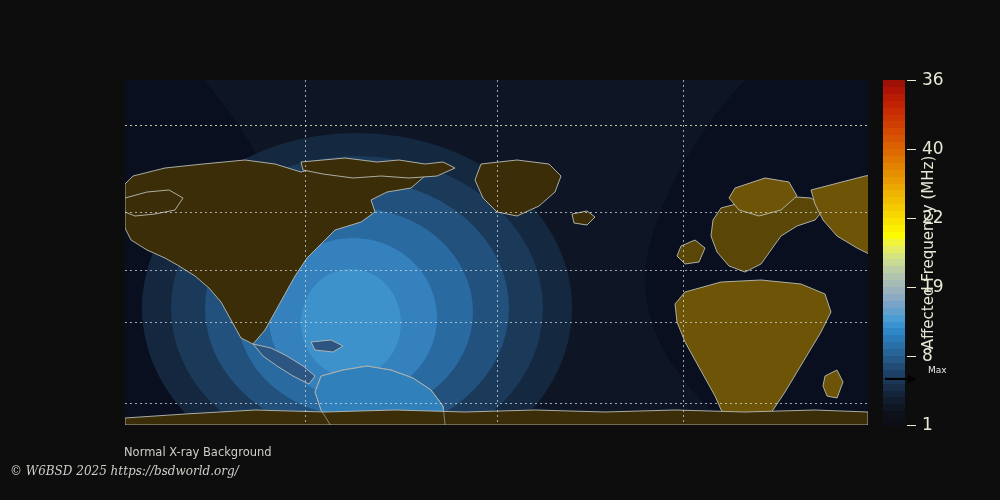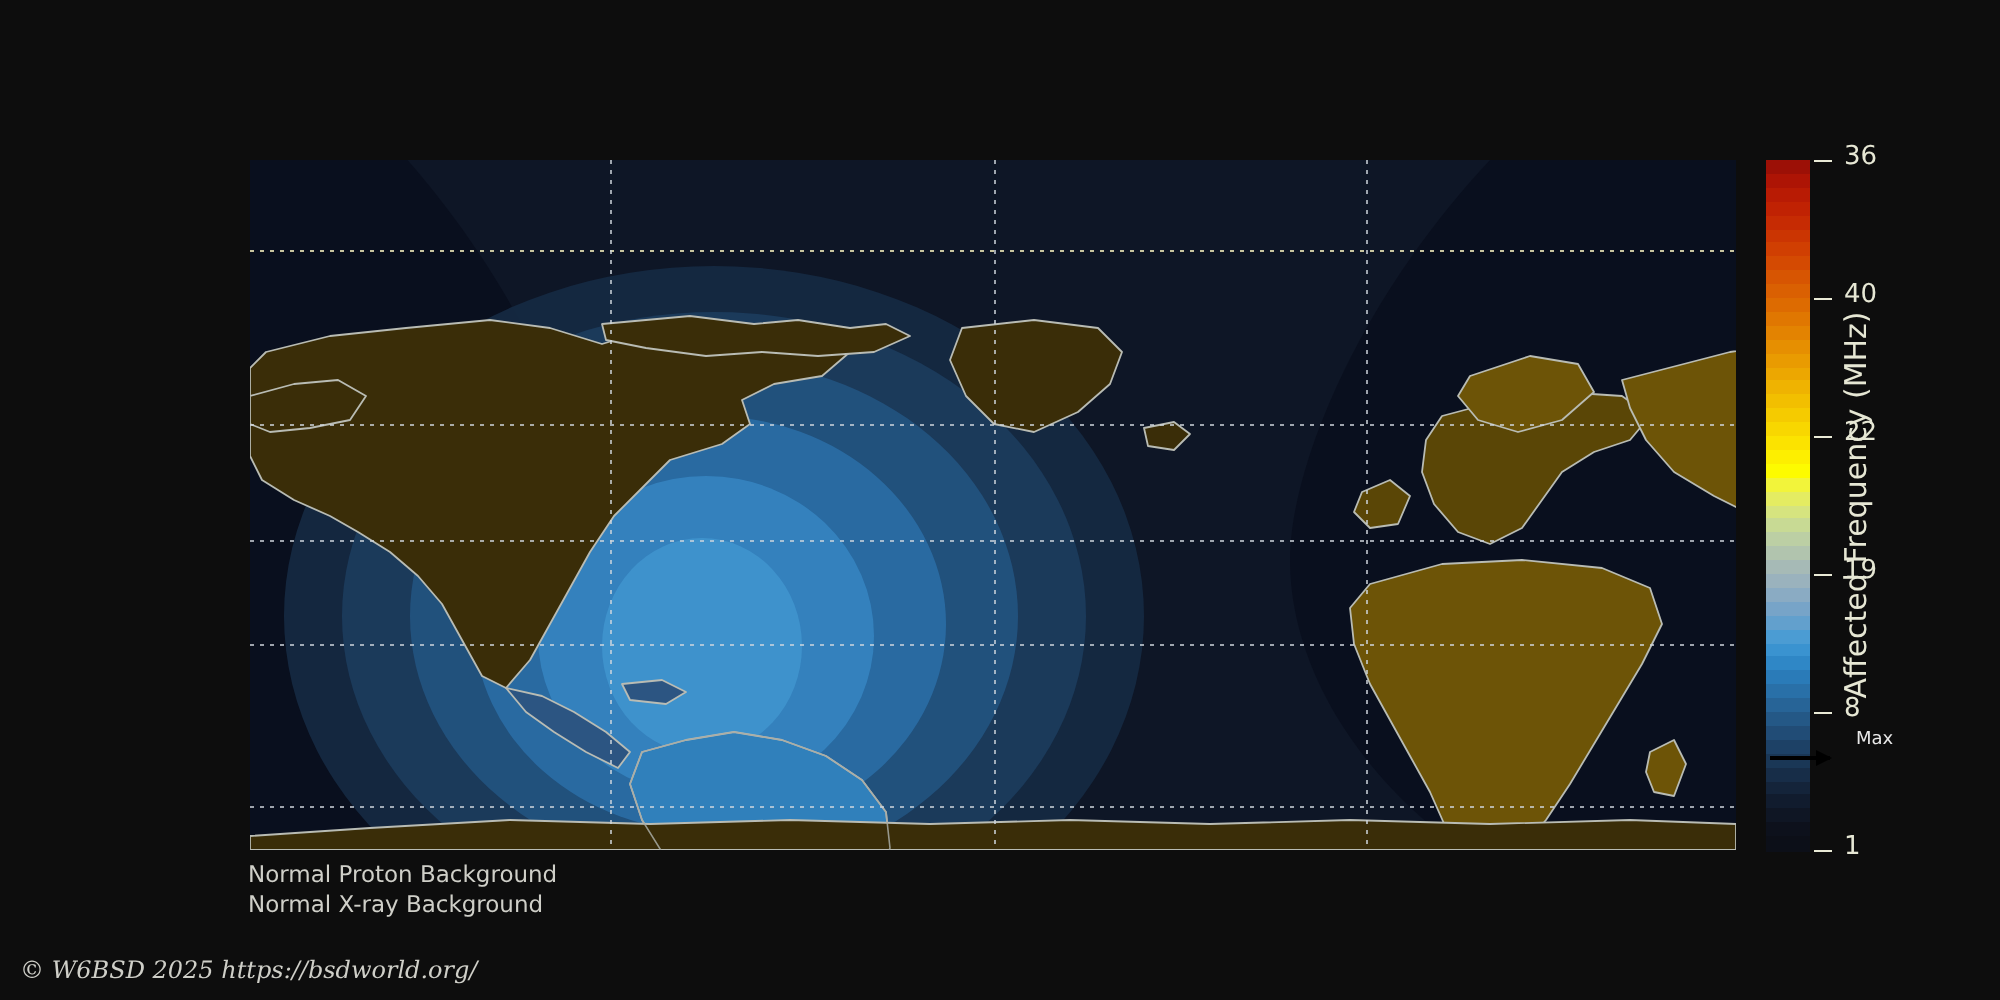--- a/index.html
+++ b/index.html
@@ -37,38 +37,38 @@
     background-size:1px 5px;opacity:.75;}
   .grid-h.eq{background-image:linear-gradient(to right,#d6cf9a 0 2px,transparent 2px 5px);}
 
   
   .cbar-wrap{position:absolute;left:883px;top:80px;width:22px;height:345px;}
   .cbar{position:absolute;inset:0;}
   .cbar-band{position:absolute;left:0;width:22px;}
   .cb-ticks{position:absolute;left:883px;top:80px;width:120px;height:345px;}
   .cb-tick{position:absolute;left:24px;width:90px;height:1px;}
   .cb-tick i{position:absolute;left:0;top:0;width:9px;height:1px;background:#e9ead6;display:block;}
-  .cb-tick span{position:absolute;left:15px;top:-9px;color:#e6e7d4;font-size:13px;line-height:16px;}
+  .cb-tick span{position:absolute;left:15px;top:-9px;color:#e6e7d4;font-size:17px;line-height:16px;}
   .cb-label{
     position:absolute;left:916px;top:80px;height:345px;width:345px;
     transform-origin:0 0;transform:rotate(-90deg) translate(-345px,0);
     color:#e6e7d4;font-size:15px;text-align:center;line-height:24px;
   }
   .maxmark{position:absolute;left:885px;top:366px;width:36px;height:22px;}
   .maxmark .mx{color:#e8e8e8;font-size:9px;line-height:9px;position:absolute;left:1px;top:0;padding-left:42px;}
   .maxmark .arw{position:absolute;left:0;top:12px;width:30px;height:2px;background:#000;}
   .maxmark .arw:after{content:"";position:absolute;right:-1px;top:-3px;
     border-left:8px solid #000;border-top:4px solid transparent;border-bottom:4px solid transparent;}
 
   
   .note{position:absolute;color:#cfcfc8;font-size:11.5px;line-height:15px;}
   .note-proton{left:124px;top:430px;}
   .note-xray{left:124px;top:445px;}
   .stamp{position:absolute;left:722px;top:434px;color:#cfcfc8;font-size:11.5px;}
-  .footer{position:absolute;left:10px;top:478px;color:#cfcfc8;font-size:12px;
+  .footer{position:absolute;left:10px;top:464px;color:#cfcfc8;font-size:12px;
     font-style:italic;font-family:"DejaVu Serif","Liberation Serif",serif;}
 </style>
 </head>
 <body>
 
 <div id="root">
 
 
   <div class="map-wrap">
     <svg class="map-svg" viewBox="0 0 743 345" preserveAspectRatio="none">
@@ -284,17 +284,16 @@
         <span>1</span>
       </div>
     </div>
   <div class="cb-label">Affected Frequency (MHz)</div>
 
   <div class="maxmark">
     <span class="mx">Max</span>
     <span class="arw"></span>
   </div>
 
-  <div class="note note-proton">Normal Proton Background</div>
   <div class="note note-xray">Normal X-ray Background</div>
   <div class="footer">© W6BSD 2025 https://bsdworld.org/</div>
 
 </div>
 
 </body></html>

